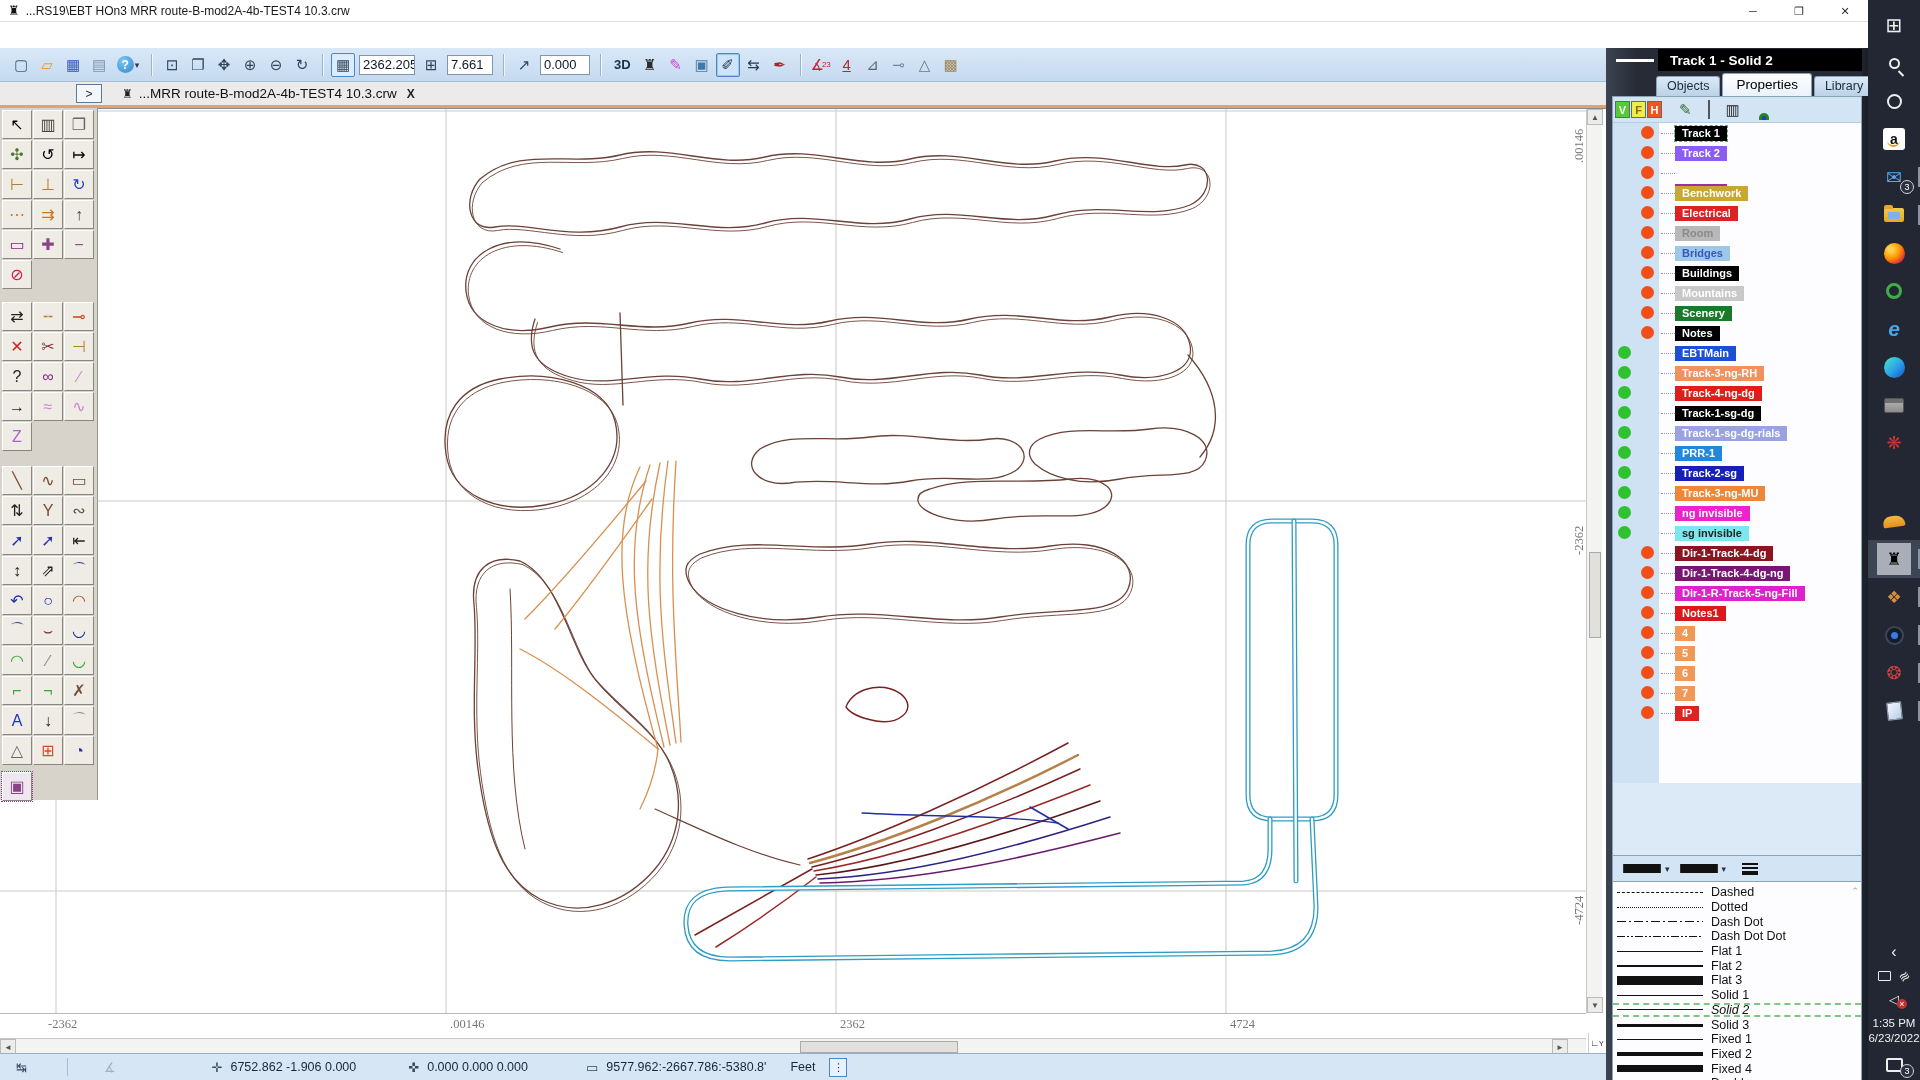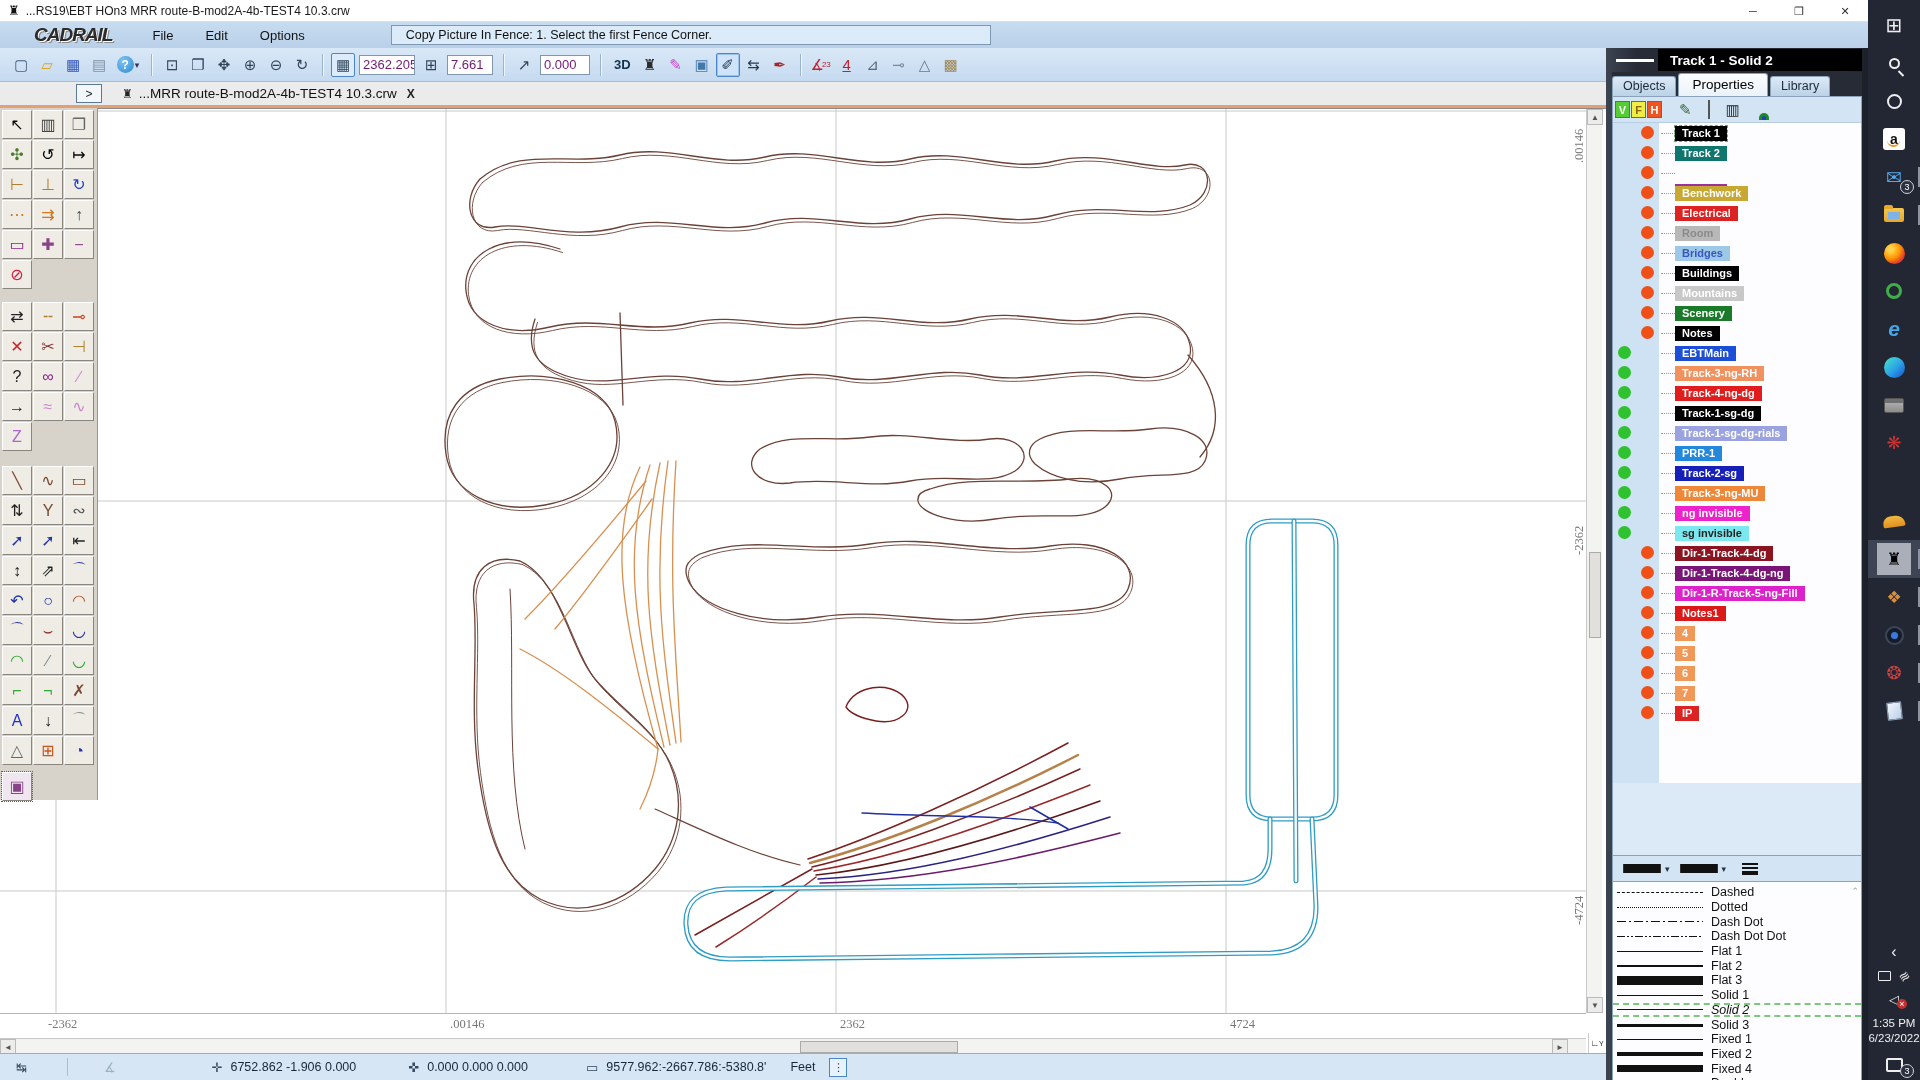--- a/index.html
+++ b/index.html
@@ -18,21 +18,21 @@
   #logo { font-weight:900; font-size:19px; letter-spacing:-1px; color:#2b2b2b; text-shadow:1px 1px 0 #fff,2px 2px 0 #8a8a8a; margin:0 28px 0 34px; font-style:italic; }
   .menu-item { font-size:13px; color:#111; padding:3px 12px; margin-right:8px; }
   #status-msg { margin-left:66px; height:20px; border:1px solid #7f99b2; background:#dcebf9; font-size:12.5px; color:#111; display:flex; align-items:center; padding:0 14px; min-width:600px; }
 
   
   #toolbar { position:absolute; left:0; top:48px; width:1606px; height:34px; background:linear-gradient(#d9e8f7,#c5daf0); display:flex; align-items:center; border-bottom:1px solid #a8bed4; }
   .ticon { width:24px; height:24px; display:flex; align-items:center; justify-content:center; font-size:15px; margin:0 1px; border:1px solid transparent; border-radius:2px; }
   .ticon.boxed { border:1px solid #4a86c8; background:#dcecfc; }
   .ticon.activeT { border:1px solid #4a86c8; background:#cfe4fa; box-shadow:inset 0 0 0 1px #9cc4ec; }
   .tsep { width:1px; height:22px; background:#9ab4cc; margin:0 7px; box-shadow:1px 0 0 #eef6ff; }
-  .tfield { height:20px; background:#fff; border:1px solid #8096ac; font-size:13px; color:#701a75; display:flex; align-items:center; padding:0 3px; overflow:hidden; white-space:nowrap; margin:0 3px; }
+  .tfield { height:20px; background:#fff; border:1px solid #8096ac; font-size:13px; color:#0f172a; display:flex; align-items:center; padding:0 3px; overflow:hidden; white-space:nowrap; margin:0 3px; }
   .tbtn3d { font-size:13px; font-weight:bold; color:#16324a; padding:3px 4px; margin:0 2px; }
   .thelp { width:17px; height:17px; border-radius:50%; background:radial-gradient(circle at 35% 30%,#7cc4f4,#2f88d0); color:#fff; font-weight:bold; font-size:12px; display:flex; align-items:center; justify-content:center; }
   .tdrop { font-size:9px; color:#335; margin-left:1px; }
   .tsup { font-size:8px; color:#c02030; vertical-align:super; margin-left:-2px; }
   .grade4 { text-decoration:underline; }
 
   
   #tabrow { position:absolute; left:0; top:82px; width:1606px; height:26px; background:#ebebeb; border-bottom:3px solid #e2a173; display:flex; align-items:center; }
   #tab-expand { width:26px; height:19px; border:1px solid #5a7a9a; background:#f4f7fa; font-size:12px; color:#123; display:flex; align-items:center; justify-content:center; margin-left:76px; }
   #doc-tab { display:flex; align-items:center; margin-left:14px; padding:2px 6px; font-size:13.5px; color:#111; }
@@ -67,21 +67,21 @@
   .sval { margin-left:8px; white-space:nowrap; }
   .sbox { width:18px; height:19px; border:1px solid #4a86c8; background:#e8f2fc; display:flex; align-items:center; justify-content:center; font-size:11px; color:#234; }
   .ssep { width:1px; height:18px; background:#a9bed2; margin:0 10px; }
 
   
   #rightcol { position:absolute; left:1606px; top:48px; width:262px; height:1032px; background:linear-gradient(90deg,#3c4452,#262b36 12%,#262b36 92%,#1b1f28); }
   #rp { position:absolute; left:6px; top:0; width:250px; height:1032px; }
   #rp-header { height:24px; display:flex; align-items:center; }
   #rp-swatch { width:38px; height:3px; background:#fff; margin:0 4px; }
   #rp-title { flex:1; background:#000; color:#fff; font-weight:bold; font-size:13.5px; height:22px; display:flex; align-items:center; padding-left:12px; }
-  #rp-tabs { display:flex; height:24px; background:#262b36; align-items:flex-end; }
+  #rp-tabs { display:flex; height:24px; background:#262b36; align-items:flex-end;margin-left:44px; }
   .rtab { font-size:12.5px; color:#1a2a3a; background:linear-gradient(#dce9f6,#bcd2e8); border:1px solid #8aa2ba; border-bottom:none; padding:2px 10px 3px; border-radius:3px 3px 0 0; margin-right:2px; }
   .rtab.active { background:linear-gradient(#fdfefe,#eaf2fa); font-size:13.5px; padding:3px 13px 4px; color:#000; }
   #rp-body { background:#dcE9f7; background:#dce9f7; border:1px solid #8aa2ba; height:760px; }
   #rp-tools { height:26px; display:flex; align-items:center; background:#d3e5f5; border-bottom:1px solid #b7cde2; padding-left:2px; }
   .vfh { width:15px; height:17px; font-size:11px; font-weight:bold; display:flex; align-items:center; justify-content:center; border:1px solid #667; margin-right:1px; }
   .rpt { margin-left:16px; font-size:15px; }
   .stripes { width:15px; height:13px; background:linear-gradient(#d03030 0 33%,#30a030 33% 66%,#3545d0 66%); border:1px solid #555; }
   .rainbow { width:16px; height:9px; border-radius:16px 16px 0 0; background:#c02020; position:relative; overflow:hidden; }
   .rainbow::before { content:""; position:absolute; left:3px; top:3px; width:10px; height:7px; border-radius:10px 10px 0 0; background:#208820; }
   .rainbow::after { content:""; position:absolute; left:6px; top:6px; width:4px; height:4px; border-radius:4px 4px 0 0; background:#2040c0; }
@@ -160,29 +160,20 @@
   <div id="titlebar">
     <span id="app-ic">♜</span>
     <span id="win-title">...RS19\EBT HOn3 MRR route-B-mod2A-4b-TEST4 10.3.crw</span>
     <div id="winctl">
         <div class="wbtn">─</div>
         <div class="wbtn">❐</div>
         <div class="wbtn">✕</div>
       </div>
   </div>
 
-  <div id="menubar">
-    <span id="logo">CADRAIL</span>
-    <span id="menu-items" style="display:flex;">
-        <span class="menu-item">File</span>
-        <span class="menu-item">Edit</span>
-        <span class="menu-item">Options</span>
-      </span>
-    <div id="status-msg">Copy Picture In Fence:  1. Select the first Fence Corner.</div>
-  </div>
 
   <div id="toolbar">
       <span style="width:8px;"></span>
       <span class="ticon" style="color: rgb(68, 97, 126);">
         <span>▢</span>
       </span>
       <span class="ticon" style="color: rgb(216, 168, 48);">
         <span>▱</span>
       </span>
       <span class="ticon" style="color: rgb(51, 85, 187);">
@@ -500,21 +491,21 @@
         <div id="layerlist">
             <div id="layergutter"></div>
             <div class="lrow">
               <span class="ldot" style="background: rgb(240, 80, 24); left: 28px;"></span>
               <span class="ltree"></span>
               <span class="lchip sel" style="background: rgb(0, 0, 0); color: rgb(255, 255, 255);">Track 1</span>
             </div>
             <div class="lrow">
               <span class="ldot" style="background: rgb(240, 80, 24); left: 28px;"></span>
               <span class="ltree"></span>
-              <span class="lchip" style="background: #0f766e; color: rgb(255, 255, 255);">Track 2</span>
+              <span class="lchip" style="background: #8b5cf6; color: rgb(255, 255, 255);">Track 2</span>
             </div>
             <div class="lrow">
               <span class="ldot" style="background: rgb(240, 80, 24); left: 28px;"></span>
               <span class="ltree"></span>
               <span class="lchip" style="background: rgb(153, 51, 153); color: rgb(255, 255, 255); margin-top: 36px;">Track 3</span>
             </div>
             <div class="lrow">
               <span class="ldot" style="background: rgb(240, 80, 24); left: 28px;"></span>
               <span class="ltree"></span>
               <span class="lchip" style="background: rgb(200, 168, 50); color: rgb(255, 255, 255);">Benchwork</span>

